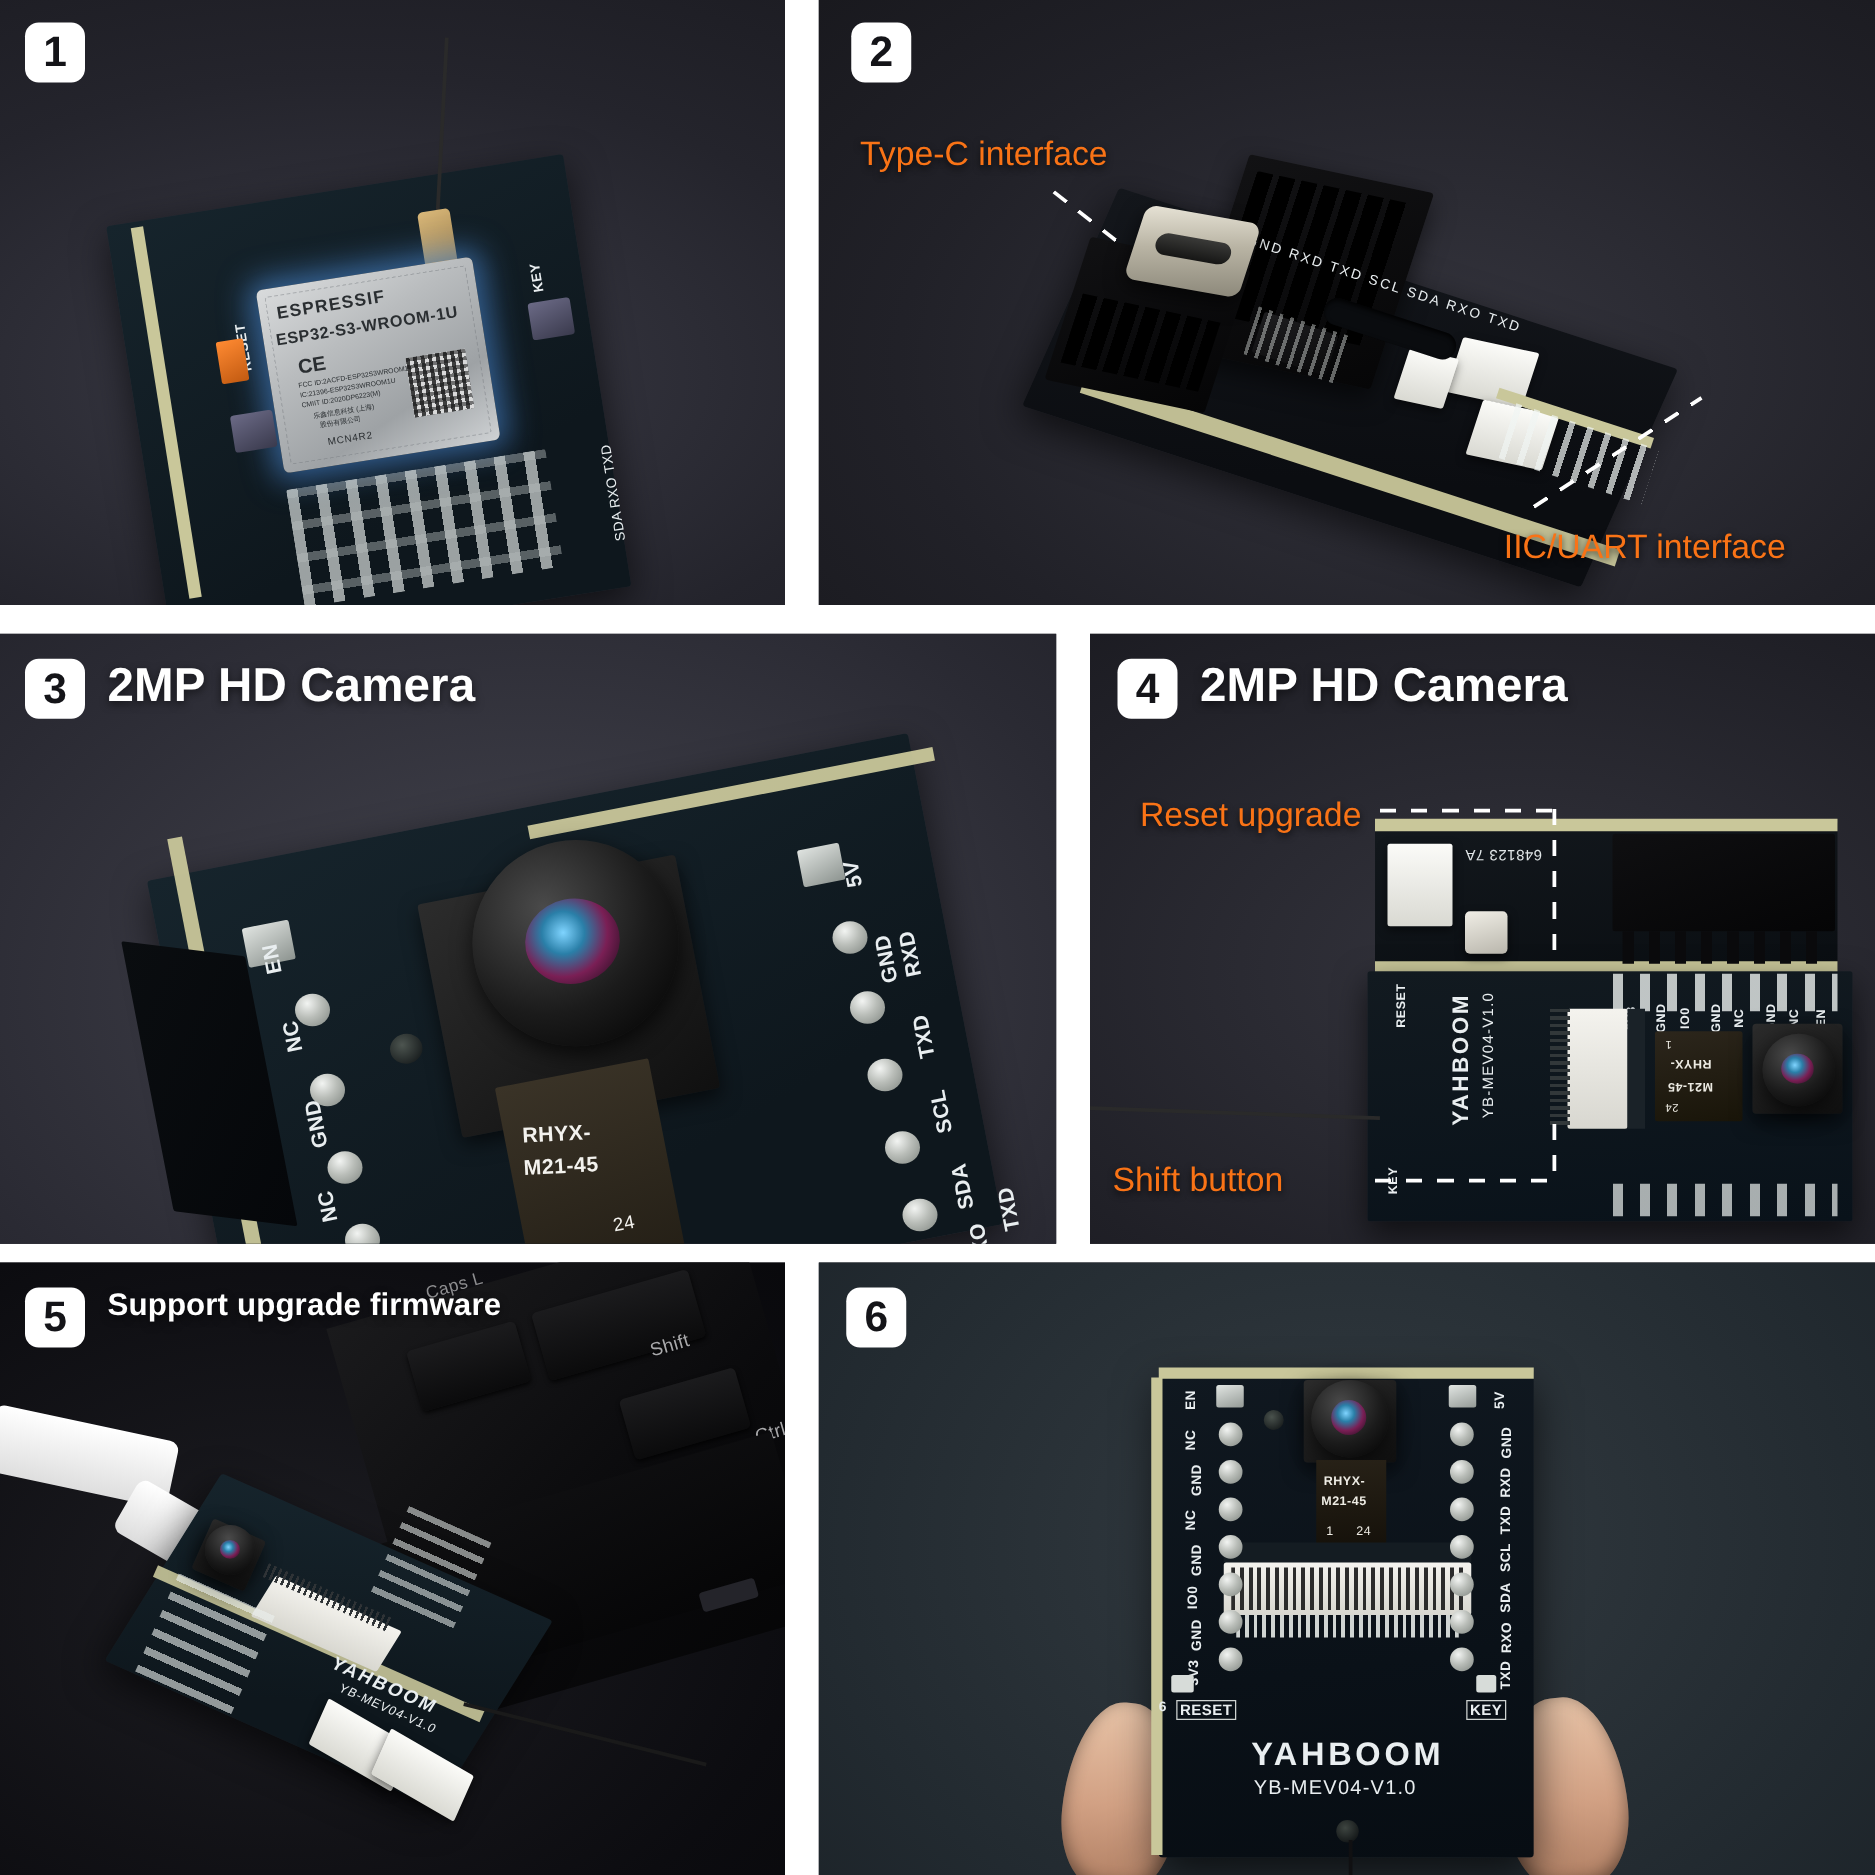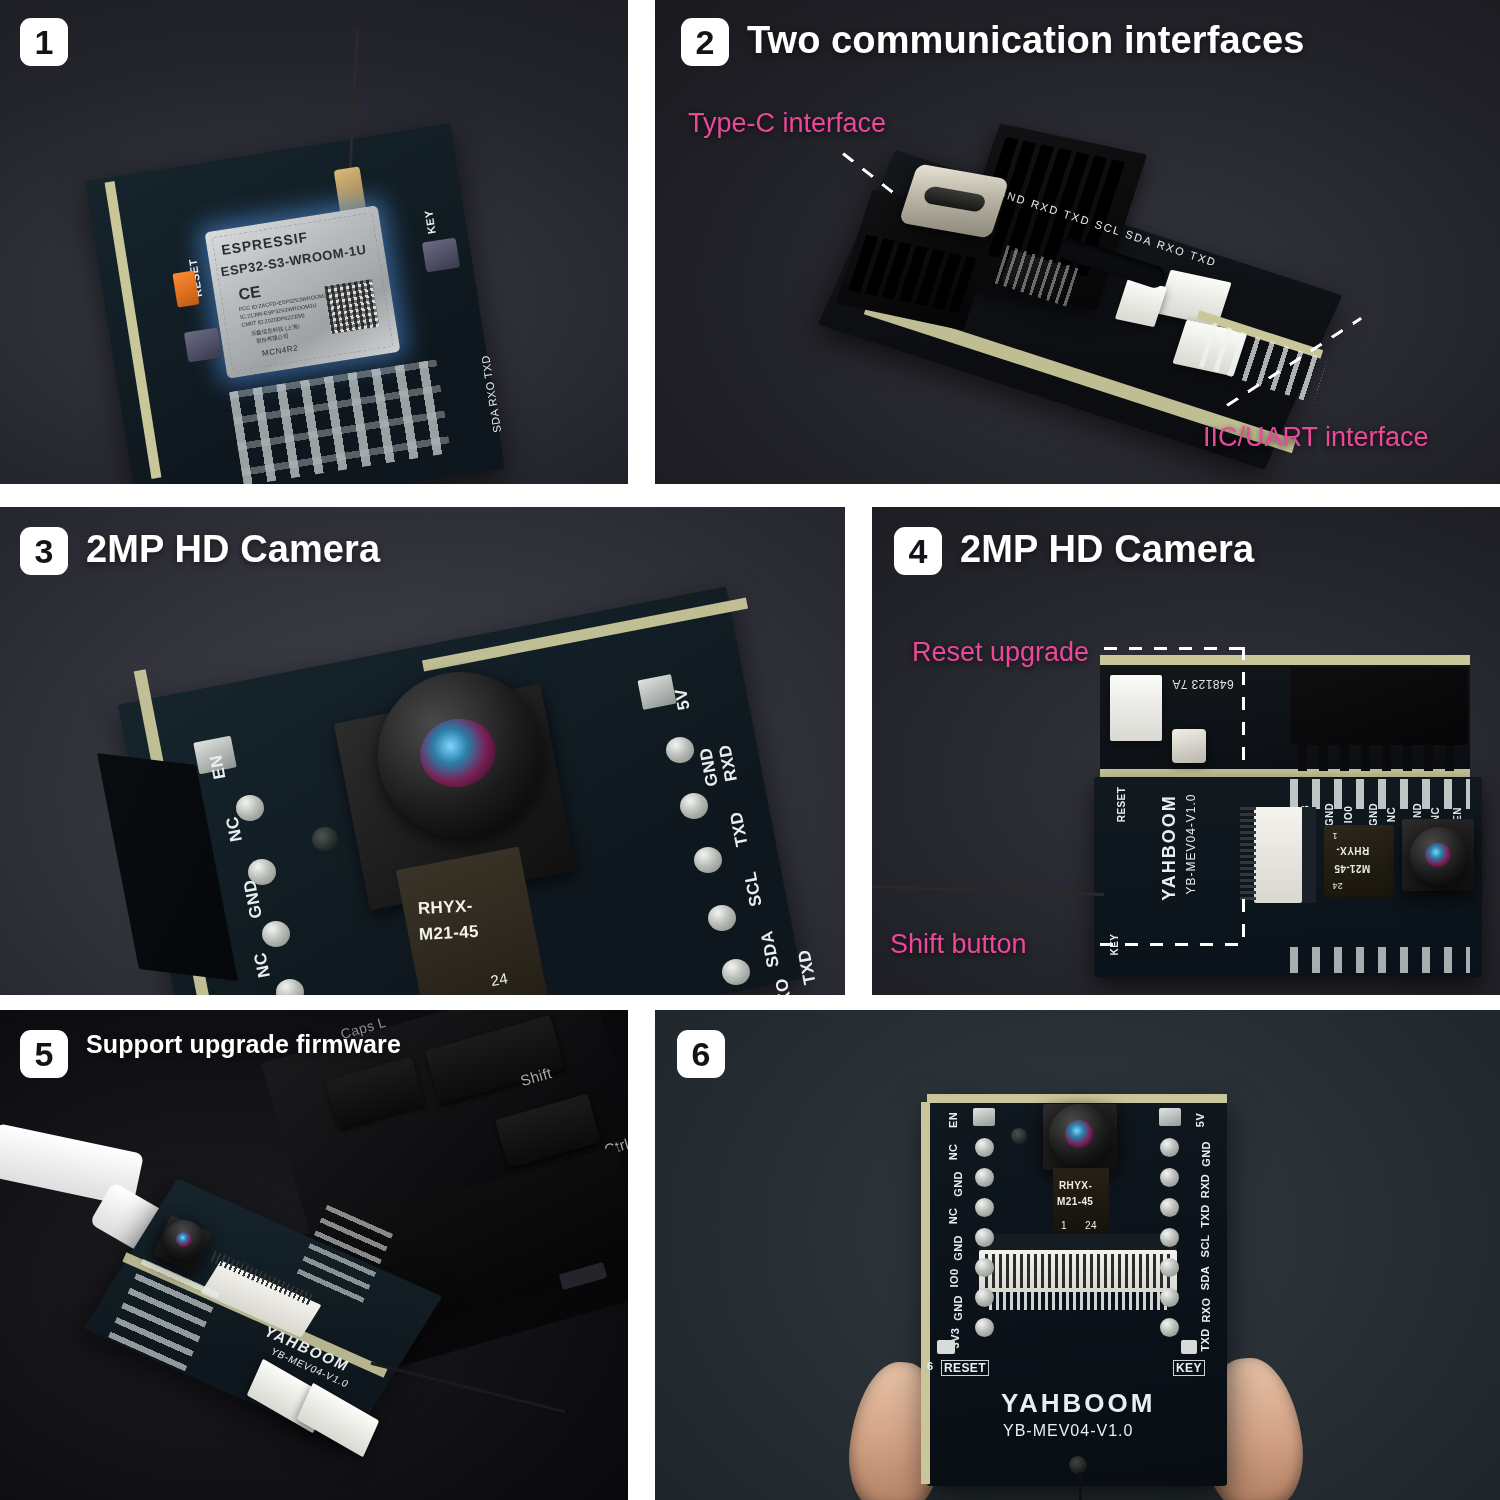--- a/index.html
+++ b/index.html
@@ -14,21 +14,21 @@
   
   .hdr{position:absolute;display:flex;align-items:flex-start;gap:18px;z-index:40;}
   .badge{width:48px;height:48px;border-radius:11px;background:#fff;color:#141418;
          font-weight:700;font-size:34px;line-height:48px;text-align:center;flex:0 0 auto;
          font-family:"Liberation Sans",sans-serif;}
   .ttl{color:#fff;font-size:38px;font-weight:700;line-height:1.16;letter-spacing:.1px;
        text-shadow:0 2px 7px rgba(0,0,0,.55);}
   .ttl.sm{font-size:25px;}
 
   
-  .callout{position:absolute;color:#ec4899;font-size:27px;font-weight:400;z-index:40;
+  .callout{position:absolute;color:#f97316;font-size:27px;font-weight:400;z-index:40;
            text-shadow:0 2px 6px rgba(0,0,0,.75);white-space:nowrap;}
   .dash{position:absolute;z-index:39;}
   .dash .seg{position:absolute;background-image:repeating-linear-gradient(
       to right,#fff 0 13px,transparent 13px 25px);height:3px;}
   .dash .segv{position:absolute;background-image:repeating-linear-gradient(
       to bottom,#fff 0 13px,transparent 13px 25px);width:3px;}
   .dash .diag{position:absolute;height:3px;background-image:repeating-linear-gradient(
       to right,#fff 0 13px,transparent 13px 25px);transform-origin:0 50%;}
 
   
@@ -186,21 +186,20 @@
       <div style="position:absolute;left:402px;top:252px;width:110px;height:22px;border-radius:11px;
            background:#0a0c0f;transform:rotate(18deg);box-shadow:inset 0 2px 4px rgba(0,0,0,.9);"></div>
 
       <div class="goldedge" style="left:540px;top:330px;width:130px;height:9px;transform:rotate(18deg);"></div>
       <div style="position:absolute;left:548px;top:340px;width:120px;height:46px;transform:rotate(18deg);
            background-image:repeating-linear-gradient(to right,rgba(240,245,243,.7) 0 5px,transparent 5px 15px);"></div>
     </div>
 
     <div class="hdr" style="left:26px;top:18px;width:790px;">
       <div class="badge">2</div>
-      <div class="ttl">Two communication interfaces</div>
     </div>
 
     <div class="callout" style="left:33px;top:108px;">Type-C interface</div>
     <div class="dash" style="left:0;top:0;width:845px;height:484px;">
       <div class="diag" style="left:188px;top:152px;width:70px;transform:rotate(38deg);"></div>
     </div>
 
     <div class="callout" style="left:548px;top:422px;">IIC/UART interface</div>
     <div class="dash" style="left:0;top:0;width:845px;height:484px;">
       <div class="diag" style="left:572px;top:404px;width:160px;transform:rotate(-33deg);"></div>

